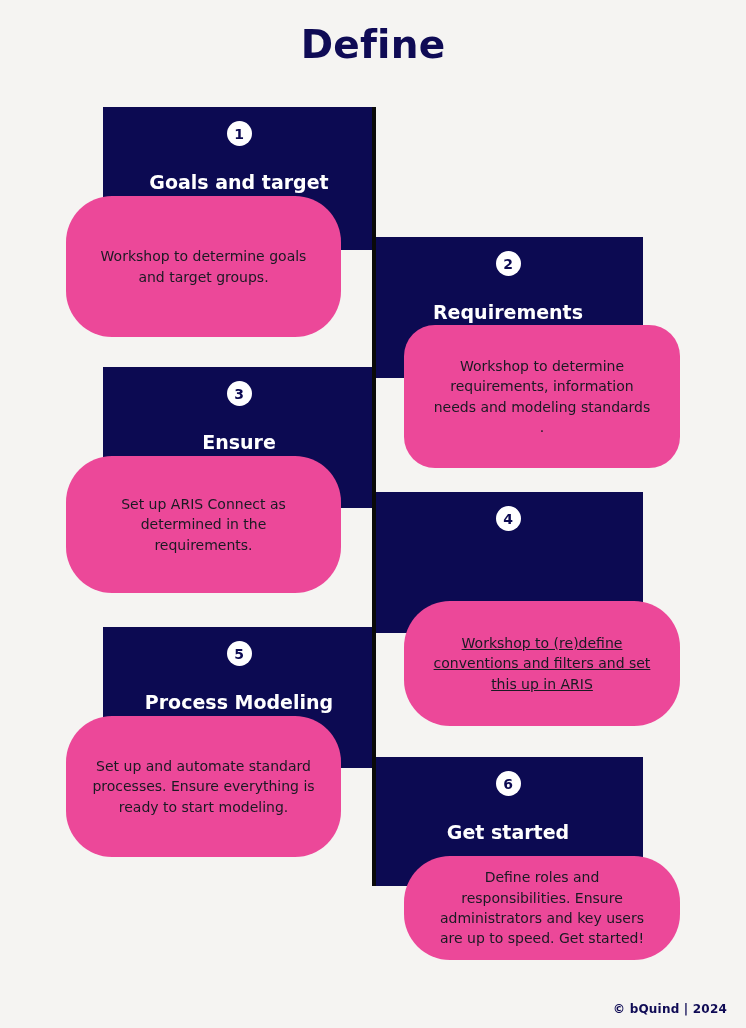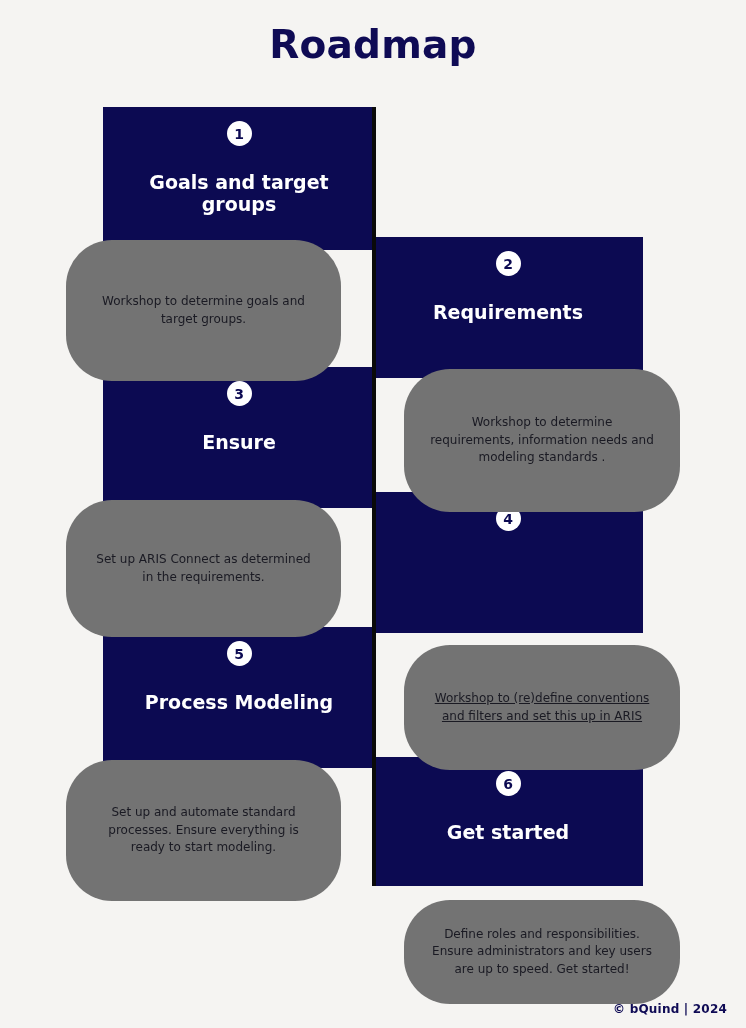--- a/index.html
+++ b/index.html
@@ -78,44 +78,43 @@
     margin-top: 26px;
     color: #ffffff;
     font-size: 19px;
     font-weight: bold;
     line-height: 1.15;
     padding: 0 10px;
   }
 
   .step-card {
     position: absolute;
-    background: #737373;
+    background: #ec4899;
     border-radius: 46px;
     box-sizing: border-box;
     display: flex;
     align-items: center;
     justify-content: center;
     text-align: center;
     color: #1a1a23;
-    font-size: 12px;
+    font-size: 14px;
     line-height: 1.46;
     padding: 10px 26px;
     z-index: 6;
-    margin-top: 44px;
   }
 
   .step.left .step-card  { left: 66px;  width: 275px; }
   .step.right .step-card { left: 404px; width: 276px; }
 
   
   .step-1 .step-header { top: 107px;  height: 143px; }
   .step-1 .step-card   { top: 196px;  height: 141px; }
 
   .step-2 .step-header { top: 237px;  height: 141px; }
-  .step-2 .step-card   { top: 325px;  height: 143px; }
+  .step-2 .step-card   { top: 325px;  height: 143px; border-radius: 31px; }
 
   .step-3 .step-header { top: 367px;  height: 141px; }
   .step-3 .step-card   { top: 456px;  height: 137px; }
 
   .step-4 .step-header { top: 492px;  height: 141px; }
   .step-4 .step-card   { top: 601px;  height: 125px; text-decoration: underline; }
 
   .step-5 .step-header { top: 627px;  height: 141px; }
   .step-5 .step-card   { top: 716px;  height: 141px; }
 
@@ -129,21 +128,21 @@
     color: #0f0b55;
     font-size: 12px;
     font-weight: bold;
     letter-spacing: 0.2px;
     margin-top: 44px;
   }
 </style>
 </head>
 <body>
 
-<div class="page-title">Roadmap</div>
+<div class="page-title">Define</div>
 
 <div class="roadmap">
 
   <div class="spine"></div>
 
   <div class="step step-1 left">
     <div class="step-header">
       <span class="step-number">1</span>
       <span class="step-title">Goals and target groups</span>
     </div>

